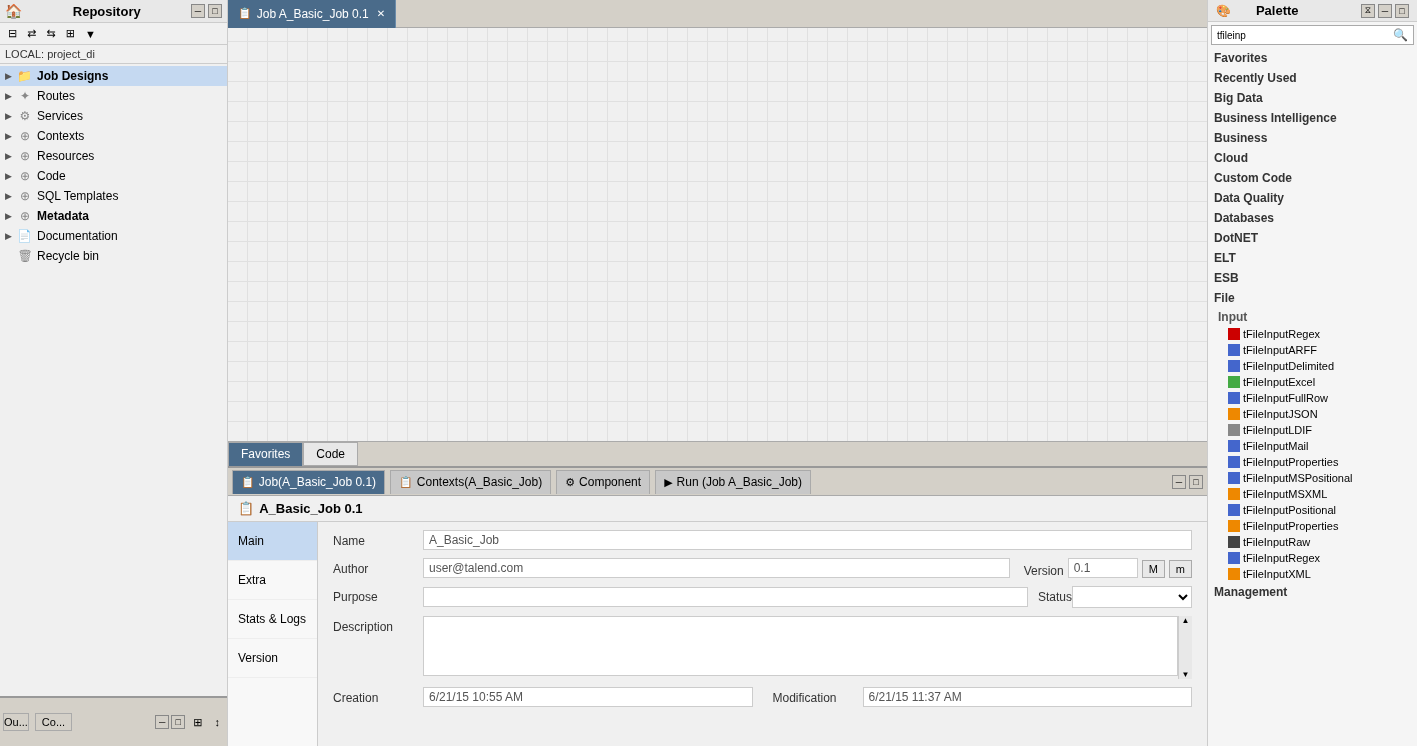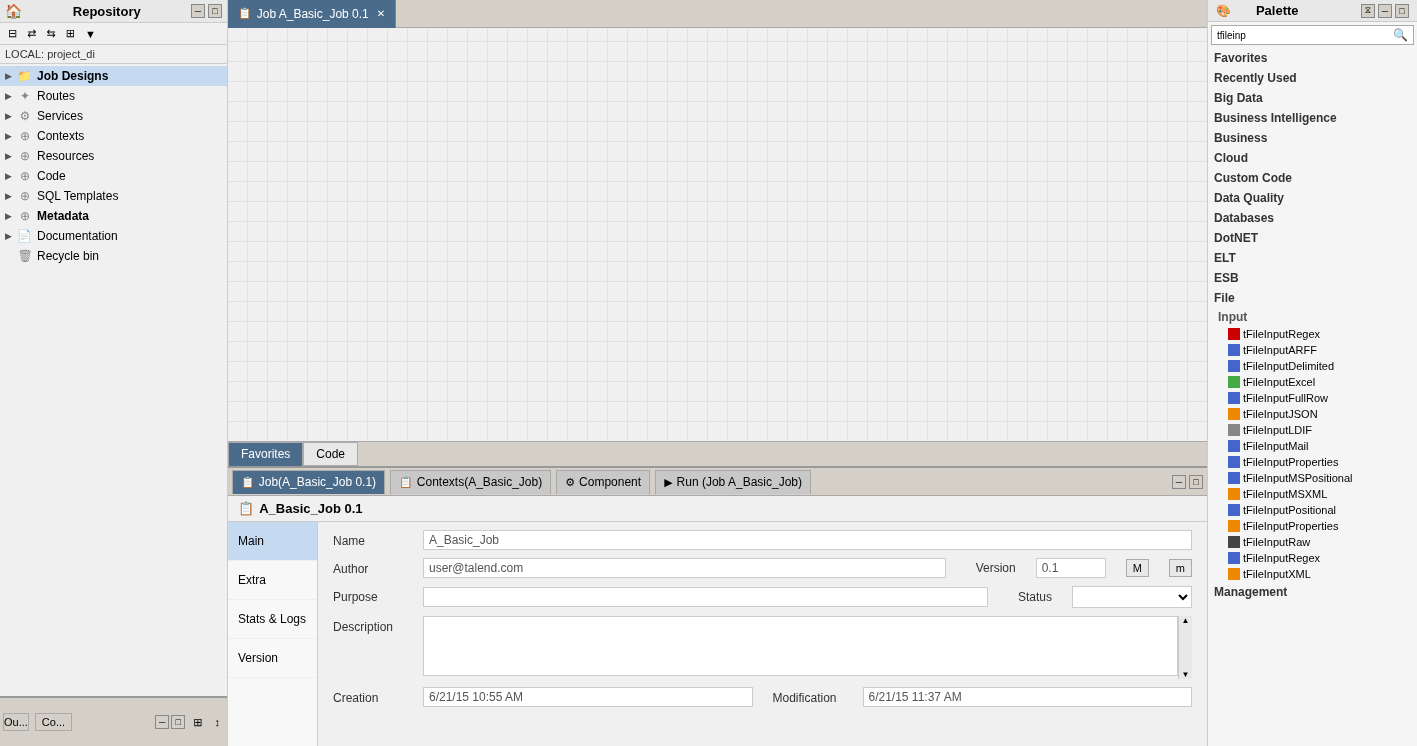--- a/index.html
+++ b/index.html
@@ -240,32 +240,32 @@
 
             <div class="job-props-form">
 
               <div class="form-row">
                 <span class="form-label">Name</span>
                 <input class="form-input" style="width: 340px;" readonly="" value="A_Basic_Job">
               </div>
 
               <div class="form-row">
                 <span class="form-label">Author</span>
-                <div style="display:flex;align-items:center;flex:1;gap:20px;">
+                <div style="display:flex;align-items:flex-end;flex:1;gap:4px;">
                   <input class="form-input" style="width: 490px;" readonly="" value="user@talend.com">
                   <span class="form-group-label" style="margin-left:10px;">Version</span>
                   <input class="form-group-input" style="width: 70px;" readonly="" value="0.1">
                   <button class="form-group-btn">M</button>
                   <button class="form-group-btn">m</button>
                 </div>
               </div>
 
               <div class="form-row">
                 <span class="form-label">Purpose</span>
-                <div style="display:flex;align-items:center;flex:1;gap:20px;">
+                <div style="display:flex;align-items:center;flex:1;">
                   <input class="form-input" style="width: 490px;" value="">
                   <span class="form-group-label" style="margin-left:10px;">Status</span>
                   <select class="status-select" style="width:120px;">
                     <option value=""></option>
                   </select>
                 </div>
               </div>
 
               <div class="form-row">
                 <span class="form-label">Description</span>

